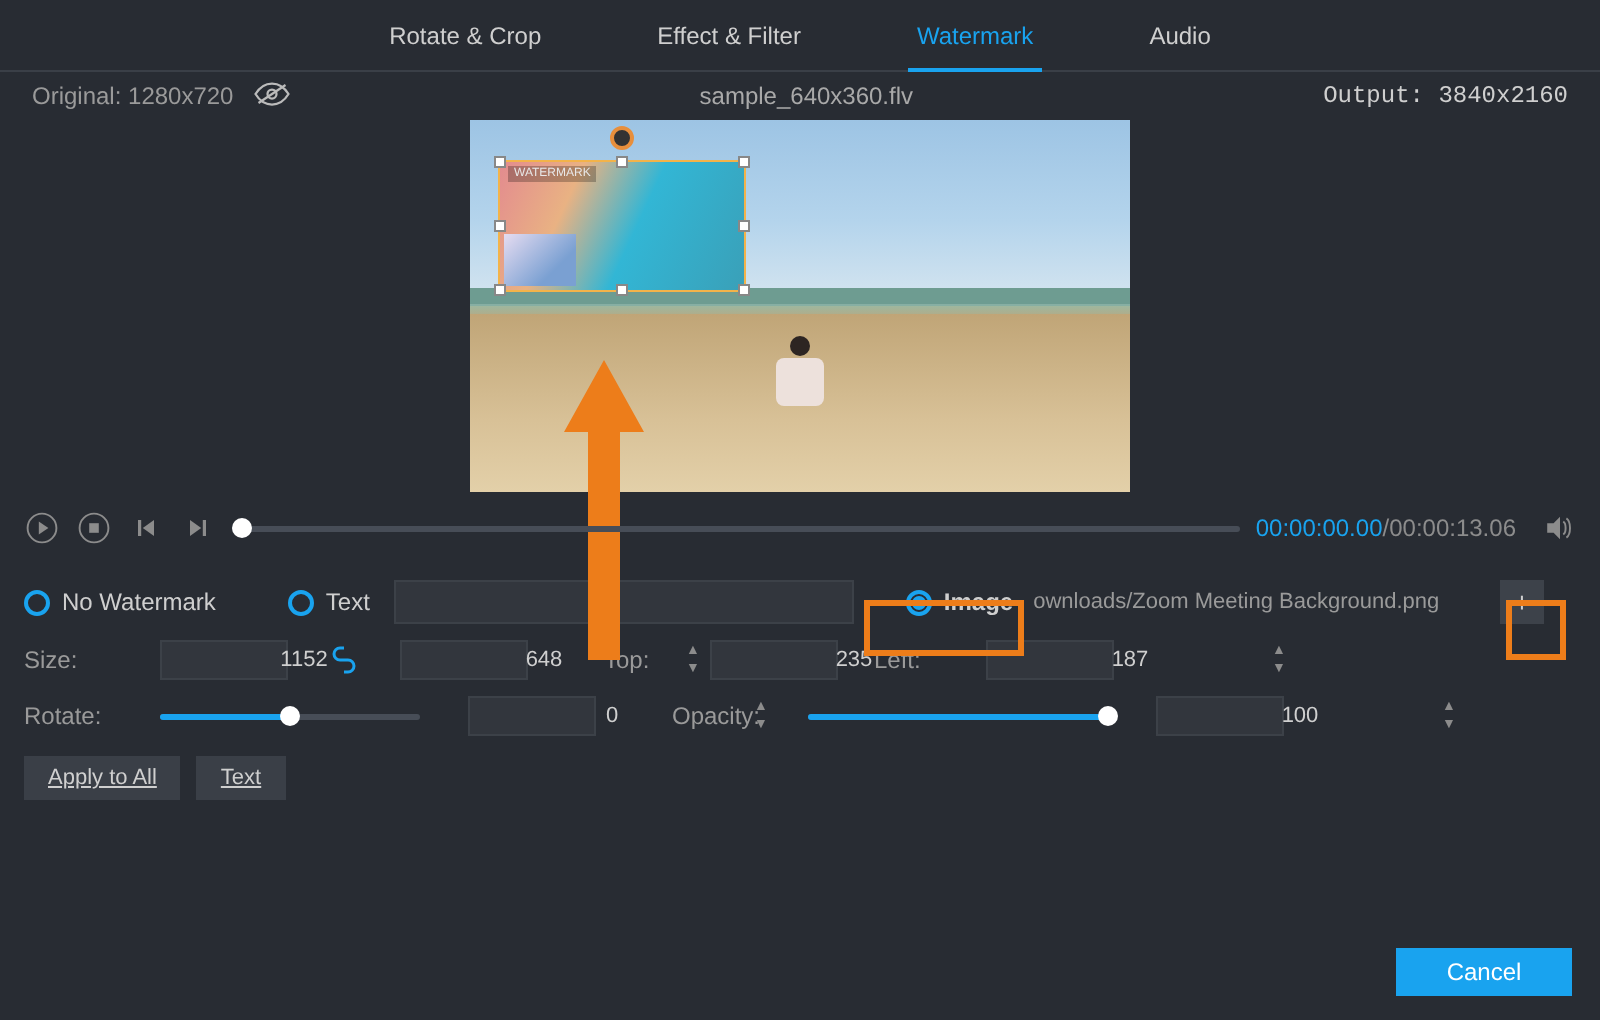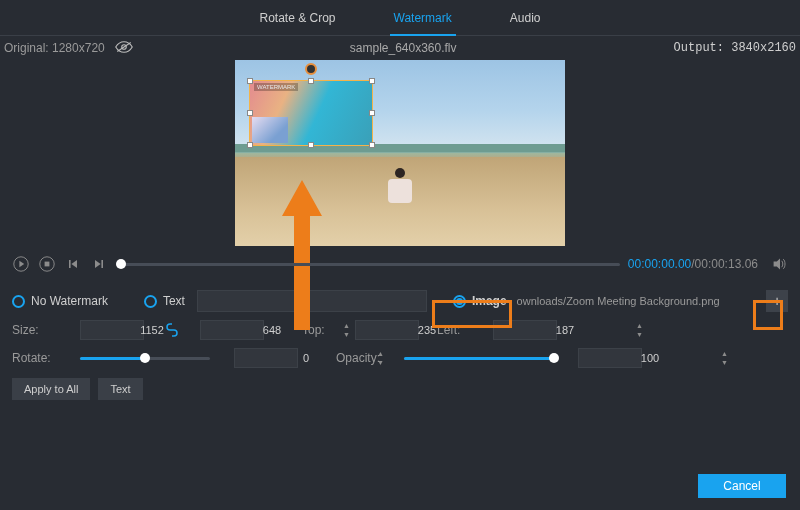--- a/index.html
+++ b/index.html
@@ -1,20 +1,20 @@
 <!DOCTYPE html>
 <html><head>
 <meta charset="utf-8">
 <style>
 *{margin:0;padding:0;box-sizing:border-box;font-family:Segoe UI,Arial,sans-serif;font-size:12px;}
 body{width:800px;height:510px;background:#282c33;color:#cfcfcf;overflow:hidden;position:relative;}
 .tabs{display:flex;gap:50px;justify-content:center;align-items:center;height:36px;border-bottom:1px solid #3a3f47;}
 .tab{color:#cfcfcf;cursor:pointer;padding:0 4px;height:36px;line-height:36px;}
 .tab.active{color:#19a3ef;border-bottom:2px solid #19a3ef;}
-.infobar{display:flex;align-items:center;height:24px;padding:0 4px;color:#9a9a9a;font-size:11px;justify-content:flex-end;}
+.infobar{display:flex;align-items:center;height:24px;padding:0 16px;color:#9a9a9a;font-size:11px;justify-content:flex-end;}
 .infobar .file{flex:1;text-align:center;color:#a9a9a9;}
 .eye{width:18px;height:14px;margin-left:10px;}
 .output{color:#cfcfcf;font-family:Liberation Mono, monospace;}
 .preview{display:flex;justify-content:center;position:relative;height:190px;}
 .video{width:330px;height:186px;background:linear-gradient(180deg,#a3c8e7 0%,#a3c8e7 45%,#87afa3 45%,#87afa3 50%,#9fb79e 50%,#c2a174 55%,#d6bb8c 70%,#e0c99e 100%);position:relative;}
 .sky{position:absolute;left:0;top:0;width:100%;height:45%;background:linear-gradient(180deg,#9dc4e4 0%,#b4d4ec 60%,#cfe2ef 100%);}
 .horizon{position:absolute;left:0;top:45%;width:100%;height:8px;background:#6e9c91;}
 .sand{position:absolute;left:0;top:52%;width:100%;height:48%;background:linear-gradient(180deg,#c0a577 0%,#d8c197 60%,#e3d0a9 100%);}
 .person{position:absolute;left:50%;top:58%;transform:translateX(-50%);width:24px;height:36px;}
 .person .head{width:10px;height:10px;border-radius:50%;background:#2d2522;margin:0 auto;}
@@ -28,21 +28,21 @@
 .arrow-ann{position:absolute;left:282px;top:120px;width:40px;height:150px;pointer-events:none;}
 .arrow-ann svg{width:100%;height:100%;}
 .playbar{display:flex;align-items:center;height:28px;padding:0 12px;gap:8px;}
 .pbtn{width:18px;height:18px;display:flex;align-items:center;justify-content:center;color:#8c8c8c;cursor:pointer;}
 .pbtn svg{width:16px;height:16px;}
 .prog{flex:1;height:3px;background:#474d57;position:relative;border-radius:2px;}
 .prog .dot{position:absolute;left:0;top:-4px;width:10px;height:10px;border-radius:50%;background:#fff;}
 .times{color:#8c8c8c;font-size:11px;}
 .times .cur{color:#19a3ef;}
 .vol{width:16px;height:16px;margin-left:6px;color:#8c8c8c;}
-.controls{padding:8px 12px 0 12px;}
+.controls{padding:8px 28px 0 12px;}
 .toprow{display:flex;align-items:center;height:30px;gap:4px;}
 .radio{display:flex;align-items:center;gap:6px;cursor:pointer;color:#cfcfcf;}
 .rcir{width:13px;height:13px;border-radius:50%;border:2px solid #19a3ef;display:inline-flex;align-items:center;justify-content:center;}
 .rcir.fill::after{content:"";width:7px;height:7px;border-radius:50%;background:#19a3ef;}
 .txtfield{flex:0 0 230px;height:22px;background:#32363d;border:1px solid #3c4148;margin-left:8px;}
 .pathfield{flex:1;height:22px;background:#282c33;color:#9a9a9a;padding:0 6px;line-height:22px;font-size:11px;overflow:hidden;}
 .addbtn{width:22px;height:22px;background:#3d424a;color:#cfcfcf;display:flex;align-items:center;justify-content:center;cursor:pointer;font-size:14px;}
 .hl{position:absolute;border:3px solid #ed7d1a;pointer-events:none;}
 .row{display:flex;align-items:center;height:28px;gap:18px;}
 .lbl{width:50px;color:#9a9a9a;}
@@ -50,30 +50,31 @@
 .lbl3{width:38px;color:#9a9a9a;}
 .spin{display:flex;align-items:center;width:64px;height:20px;background:#32363d;border:1px solid #3c4148;}
 .spin input{flex:1;background:transparent;border:none;color:#cfcfcf;text-align:center;font-size:11px;outline:none;}
 .spin .arrs{width:14px;display:flex;flex-direction:column;}
 .spin .arrs span{height:9px;display:flex;align-items:center;justify-content:center;color:#8c8c8c;font-size:7px;cursor:pointer;}
 .link{width:16px;height:16px;display:flex;align-items:center;justify-content:center;color:#19a3ef;margin:0 2px;}
 .slider{width:130px;height:20px;display:flex;align-items:center;position:relative;margin-right:6px;}
 .slider .track{width:100%;height:3px;background:#474d57;border-radius:2px;}
 .slider .fill{position:absolute;left:0;height:3px;background:#19a3ef;border-radius:2px;}
 .slider .thumb{position:absolute;width:10px;height:10px;border-radius:50%;background:#fff;top:5px;margin-left:-5px;}
-.btnrow{display:flex;gap:8px;margin-top:6px;}
+.btnrow{display:flex;gap:8px;margin-top:6px;text-decoration:underline;}
 .btn{height:22px;padding:0 12px;background:#3a3f47;color:#cfcfcf;display:flex;align-items:center;cursor:pointer;font-size:11px;}
 .footer{position:absolute;bottom:12px;right:14px;display:flex;gap:10px;}
 .fbtn{width:88px;height:24px;display:flex;align-items:center;justify-content:center;background:#19a3ef;color:#fff;cursor:pointer;font-size:12px;}
 </style>
 </head>
 <body>
 
 <div class="tabs">
   <div class="tab">Rotate &amp; Crop</div>
+  <div class="tab">Effect &amp; Filter</div>
   <div class="tab active">Watermark</div>
   <div class="tab">Audio</div>
 </div>
 
 <div class="infobar">
   <span>Original: 1280x720</span>
   <span class="eye">
     <svg viewBox="0 0 24 16">
         <path fill="none" stroke="#bbb" stroke-width="1.5" d="M1 8c3-5 7-7 11-7s8 2 11 7c-3 5-7 7-11 7S4 13 1 8z"></path>
         <circle cx="12" cy="8" r="3" fill="none" stroke="#bbb" stroke-width="1.5"></circle>

